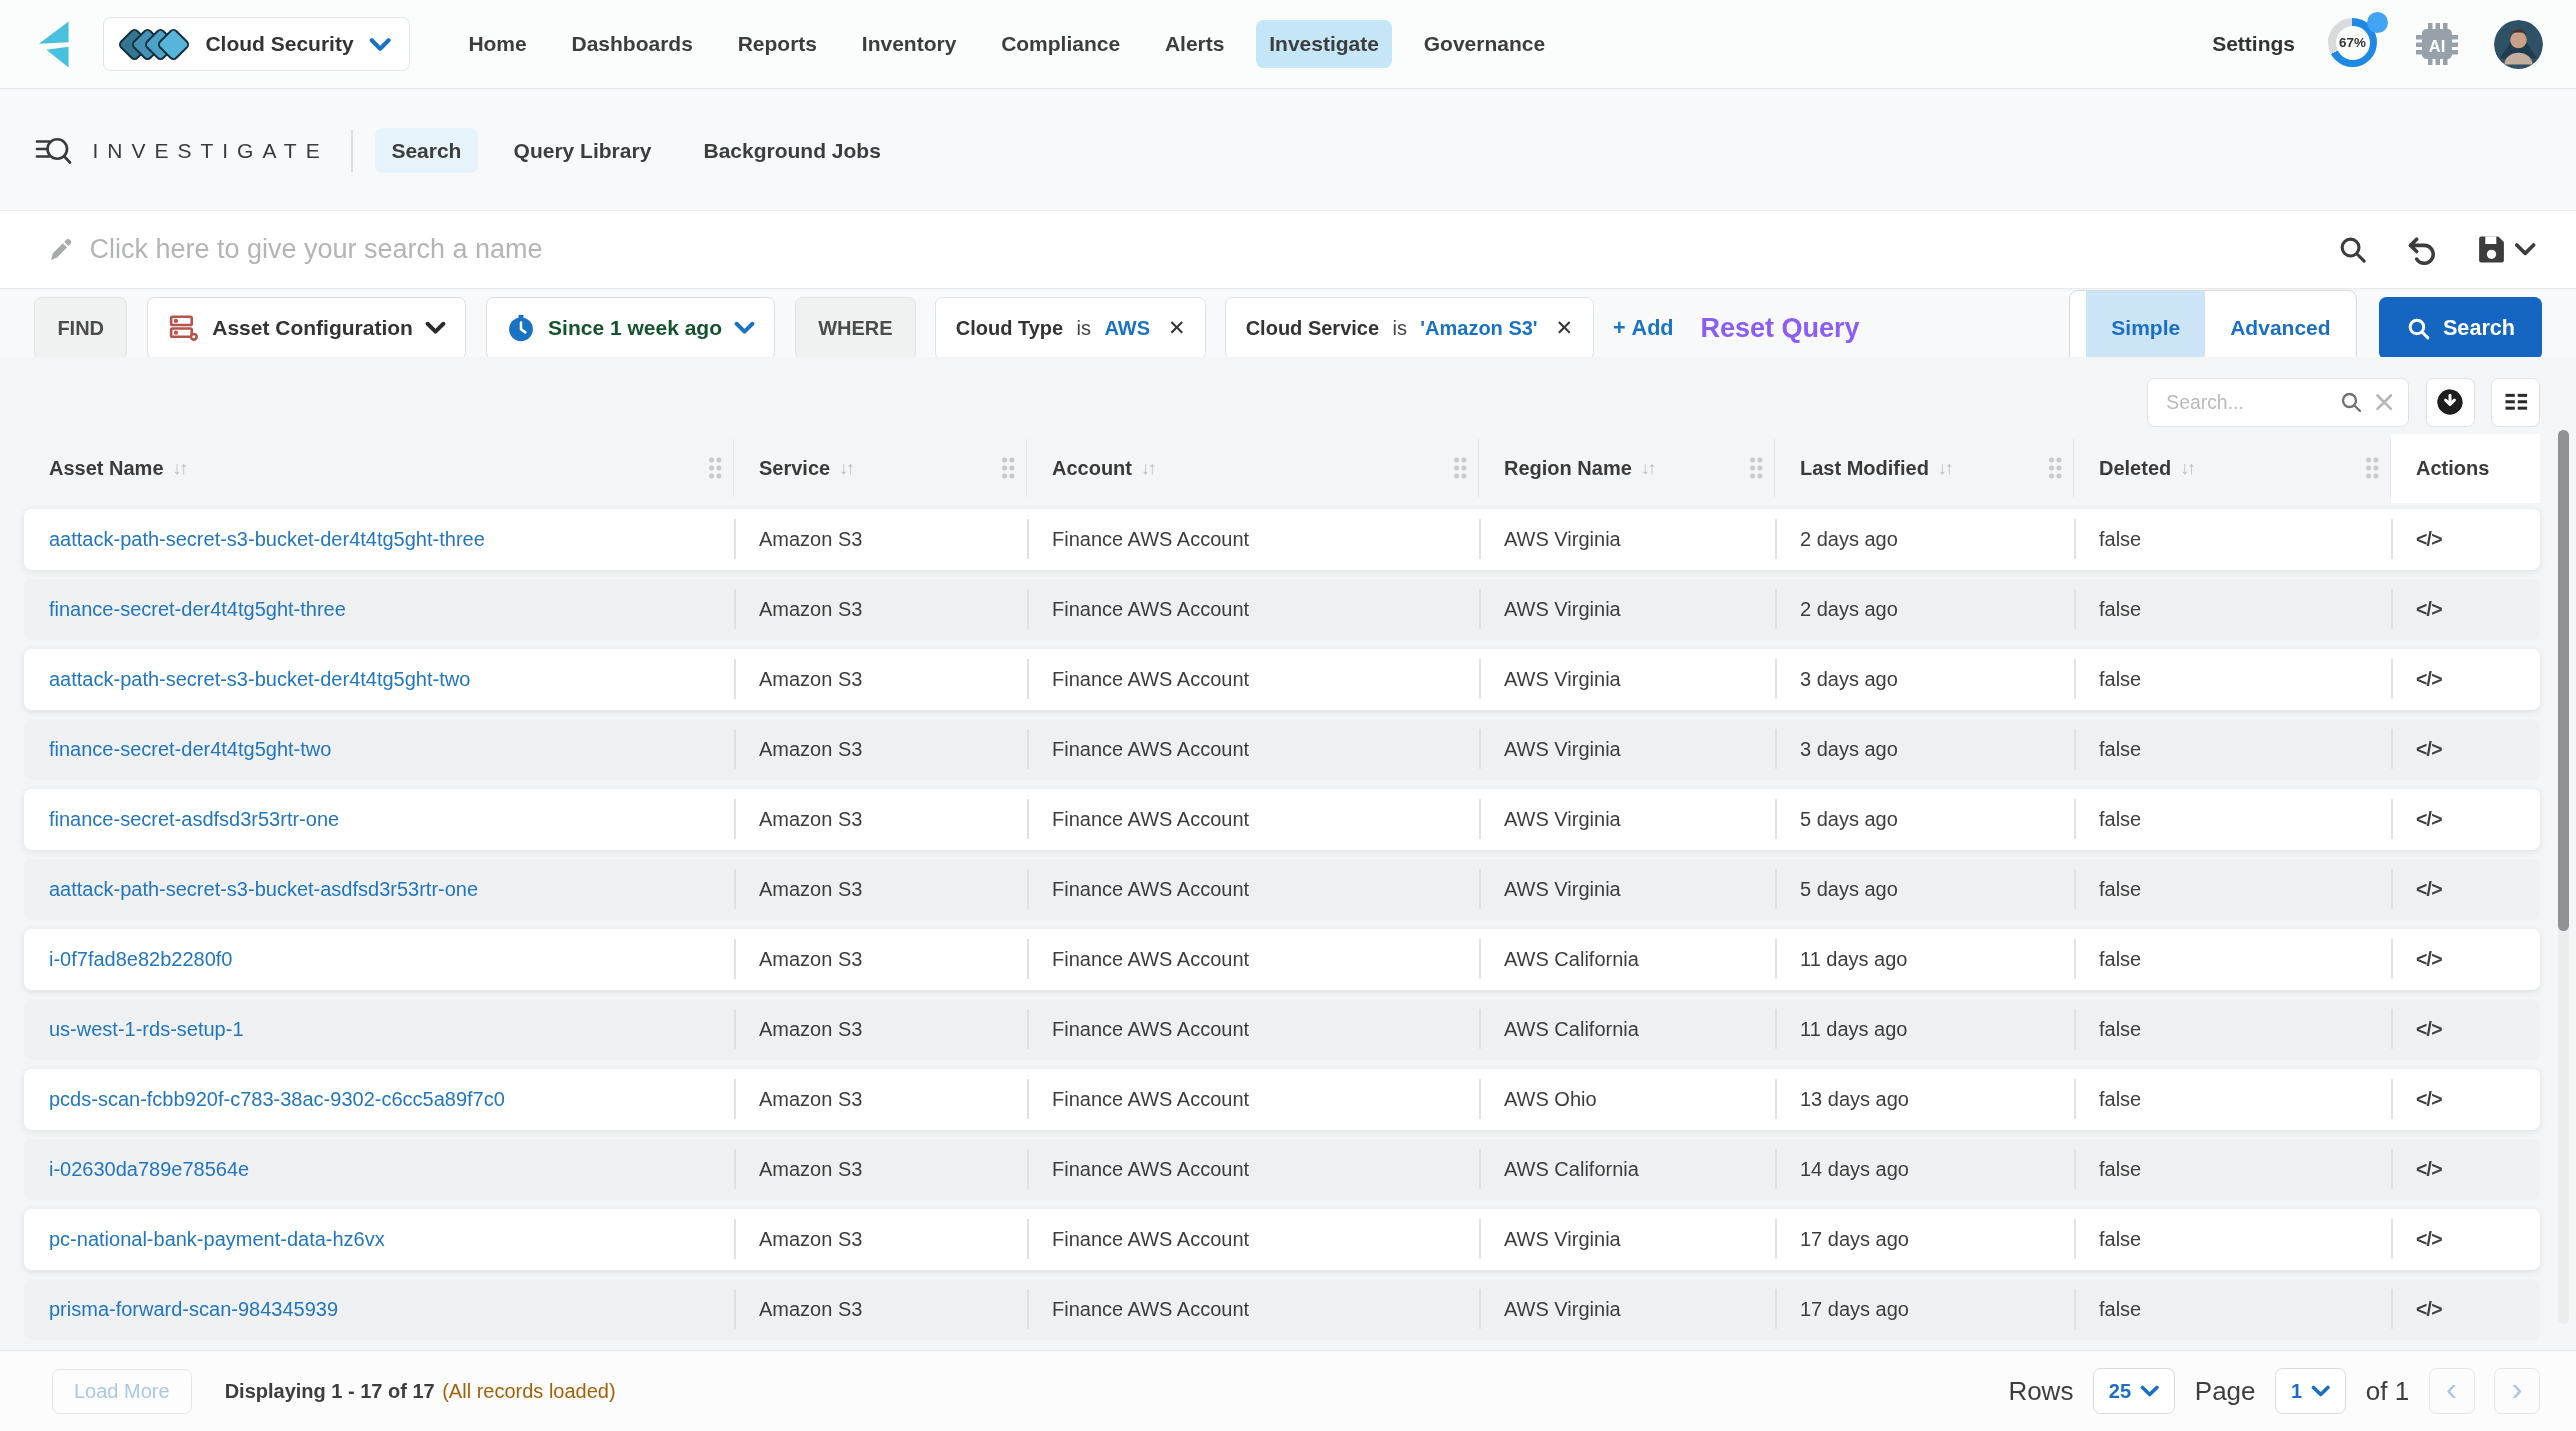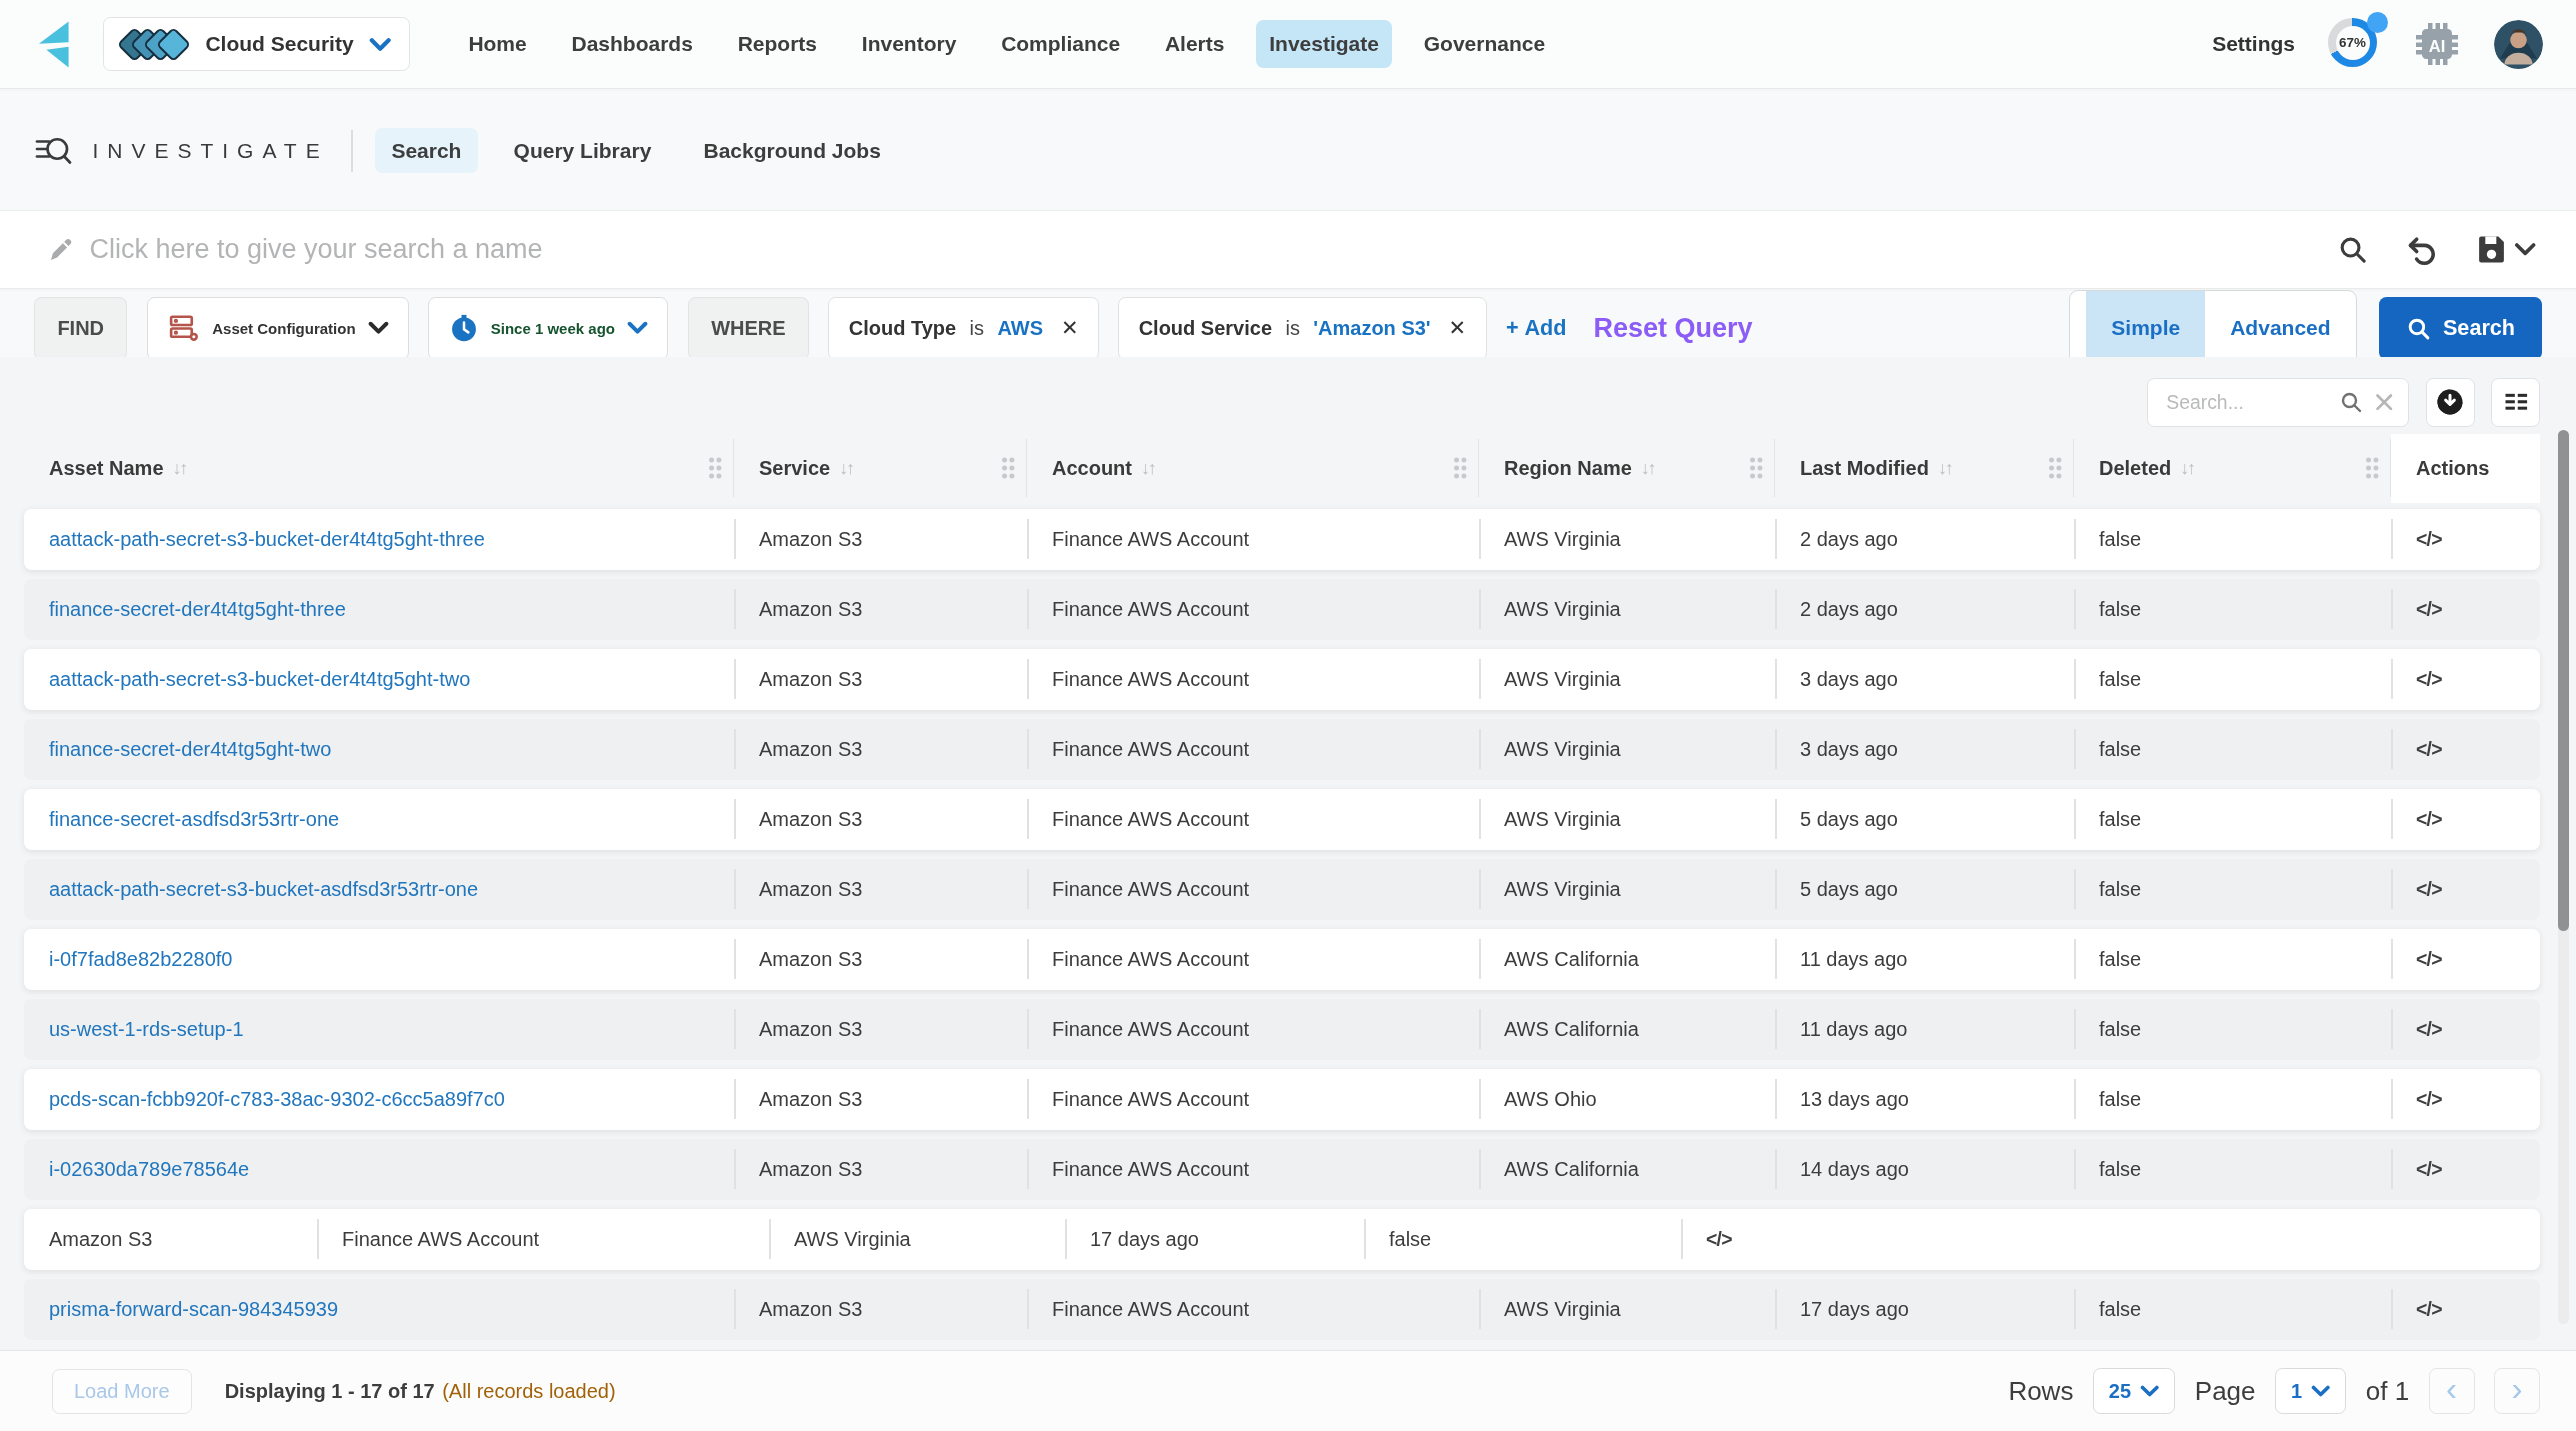--- a/index.html
+++ b/index.html
@@ -60,21 +60,21 @@
 
   
   .queryrow { position:absolute; top:291px; left:0; width:100%; height:75px; background:#f8f9fa;
     border-bottom:1.5px solid #e8e9ea; display:flex; align-items:center; justify-content:space-between; padding:0 34px; }
   .query-left { display:flex; align-items:center; gap:19.4px; }
   .pill { height:63px; display:flex; align-items:center; padding:0 22.4px;
     background:#f0f1f1; border:1.5px solid #e2e3e4; border-radius:7.5px;
     font-size:20px; font-weight:600; color:#4c4c4c; }
   .qbox { height:63px; display:flex; align-items:center; gap:12px; padding:0 19.4px;
     background:#fff; border:1.5px solid #dcdddd; border-radius:7.5px; cursor:pointer; }
-  .qbox .qtext { font-size:15px; font-weight:600; color:#333; }
+  .qbox .qtext { font-size:21px; font-weight:600; color:#333; }
   .qbox.blue .qtext { color:#14532d; }
   .chip { height:63px; display:flex; align-items:center; gap:13.4px; padding:0 19.4px;
     background:#fff; border:1.5px solid #e0e1e2; border-radius:7.5px; font-size:20px; }
   .chip .f { font-weight:600; color:#333; }
   .chip .op { color:#444; }
   .chip .v { font-weight:700; color:#1a73c2; }
   .chip .x { font-size:21px; color:#333; cursor:pointer; margin-left:4.5px; }
   .add-link { display:flex; align-items:center; gap:6px; color:#1a73c2; font-size:21.6px; font-weight:700; cursor:pointer; }
   .reset-link { color:#8b5cf6; font-size:27px; font-weight:700; cursor:pointer; margin-left:7.5px; }
   .query-right { display:flex; align-items:center; gap:22.4px; }
@@ -609,20 +609,23 @@
     <div class="tcell c2">Amazon S3</div>
     <div class="tcell c3">Finance AWS Account</div>
     <div class="tcell c4">AWS California</div>
     <div class="tcell c5">14 days ago</div>
     <div class="tcell c6">false</div>
     <div class="tcell c7">
           <span class="code-ic">&lt;/&gt;</span>
         </div>
   </div>
       <div class="trow row-white">
+    <div class="tcell c1">
+          <a class="asset-link">pc-national-bank-payment-data-hz6vx</a>
+        </div>
     <div class="tcell c2">Amazon S3</div>
     <div class="tcell c3">Finance AWS Account</div>
     <div class="tcell c4">AWS Virginia</div>
     <div class="tcell c5">17 days ago</div>
     <div class="tcell c6">false</div>
     <div class="tcell c7">
           <span class="code-ic">&lt;/&gt;</span>
         </div>
   </div>
       <div class="trow row-gray">

